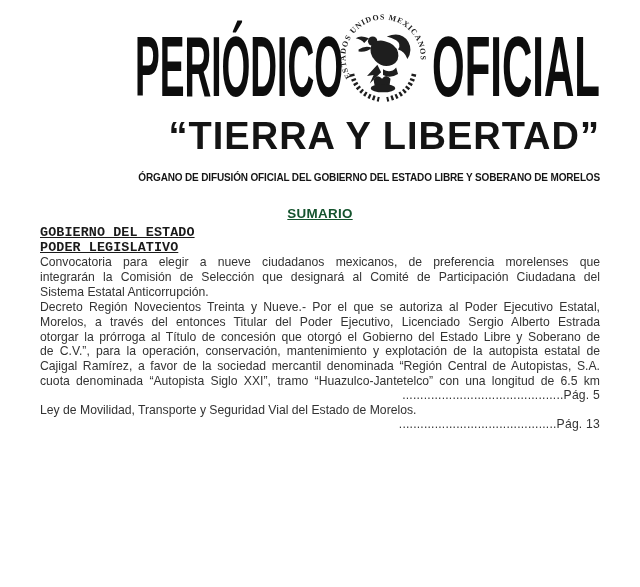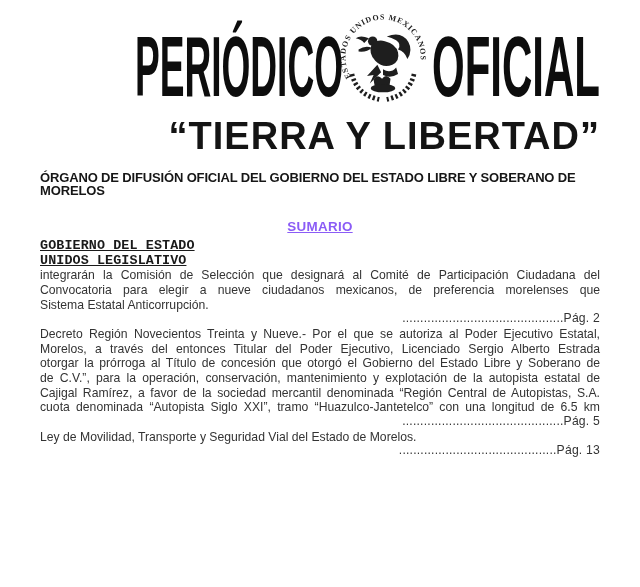--- a/index.html
+++ b/index.html
@@ -9,39 +9,39 @@
     font-family:"Liberation Sans",sans-serif;
     -webkit-font-smoothing:antialiased;
   }
   .page{width:640px;box-sizing:border-box;padding:8px 40px;}
   .masthead-svg{display:block;margin:0;}
   .motto{
     text-align:right;font-weight:bold;font-size:38px;line-height:44px;
     letter-spacing:1px;margin-top:4px;color:#141414;
   }
   .organ{
-    text-align:left;font-weight:bold;font-size:13px;line-height:13px;
+    text-align:right;font-weight:bold;font-size:10px;line-height:13px;
     margin-top:13px;letter-spacing:-0.15px;color:#161616;
   }
   .notice{
     text-align:center;font-weight:bold;font-size:14.4px;line-height:18px;
     margin-top:21px;color:#1a1a1a;letter-spacing:-0.1px;
   }
   .issue-table{
     display:grid;grid-template-columns:356px 100px 100px;
     border:1.8px solid #2a2a2a;margin-top:5px;height:36px;
   }
   .issue-table .cell{
     display:flex;align-items:center;justify-content:center;
     font-weight:bold;font-size:14.4px;color:#1a1a1a;
   }
   .issue-table .cell + .cell{border-left:1.8px solid #2a2a2a;}
   .summary-title{
     text-align:center;font-weight:bold;font-size:13.4px;line-height:15px;
-    text-decoration:underline;margin-top:22px;color:#8b5cf6;letter-spacing:0.3px;
+    text-decoration:underline;margin-top:22px;color:#14532d;letter-spacing:0.3px;
   }
   .headings{margin-top:5px;font-family:Liberation Mono, monospace;}
   .heading{
     font-weight:bold;font-size:13.4px;line-height:14.6px;
     text-decoration:underline;color:#1a1a1a;letter-spacing:0.1px;
   }
   .entry{margin-bottom:1px;}
   .bodyline{
     font-size:12.2px;line-height:14.7px;color:#333333;
     text-align:justify;text-align-last:justify;
@@ -85,28 +85,27 @@
   <div class="motto">“TIERRA Y LIBERTAD”</div>
 
   <div class="organ">ÓRGANO DE DIFUSIÓN OFICIAL DEL GOBIERNO DEL ESTADO LIBRE Y SOBERANO DE MORELOS</div>
 
 
 
   <div class="summary-title">SUMARIO</div>
 
   <div class="headings">
     <div class="heading">GOBIERNO DEL ESTADO</div>
-    <div class="heading">UNIDOS LEGISLATIVO</div>
+    <div class="heading">PODER LEGISLATIVO</div>
   </div>
 
   <div class="entry">
+    <div class="bodyline">Convocatoria para elegir a nueve ciudadanos mexicanos, de preferencia morelenses que</div>
     <div class="bodyline">integrarán la Comisión de Selección que designará al Comité de Participación Ciudadana del</div>
-    <div class="bodyline">Convocatoria para elegir a nueve ciudadanos mexicanos, de preferencia morelenses que</div>
     <div class="bodyline last">Sistema Estatal Anticorrupción.</div>
-    <div class="page-ref">.............................................Pág. 2</div>
   </div>
 
   <div class="entry">
     <div class="bodyline">Decreto Región Novecientos Treinta y Nueve.- Por el que se autoriza al Poder Ejecutivo Estatal,</div>
     <div class="bodyline">Morelos, a través del entonces Titular del Poder Ejecutivo, Licenciado Sergio Alberto Estrada</div>
     <div class="bodyline">otorgar la prórroga al Título de concesión que otorgó el Gobierno del Estado Libre y Soberano de</div>
     <div class="bodyline">de C.V.”, para la operación, conservación, mantenimiento y explotación de la autopista estatal de</div>
     <div class="bodyline">Cajigal Ramírez, a favor de la sociedad mercantil denominada “Región Central de Autopistas, S.A.</div>
     <div class="bodyline">cuota denominada “Autopista Siglo XXI”, tramo “Huazulco-Jantetelco” con una longitud de 6.5 km</div>
     <div class="page-ref">.............................................Pág. 5</div>

